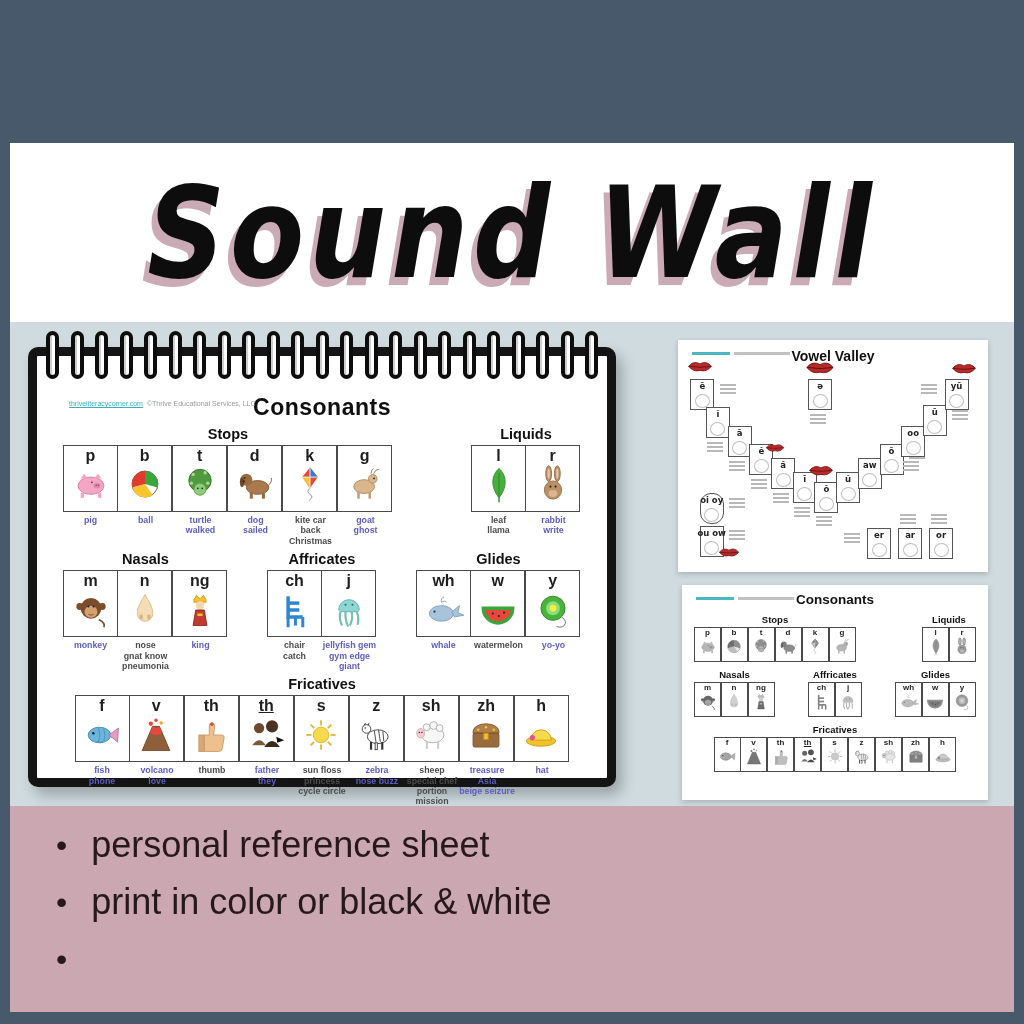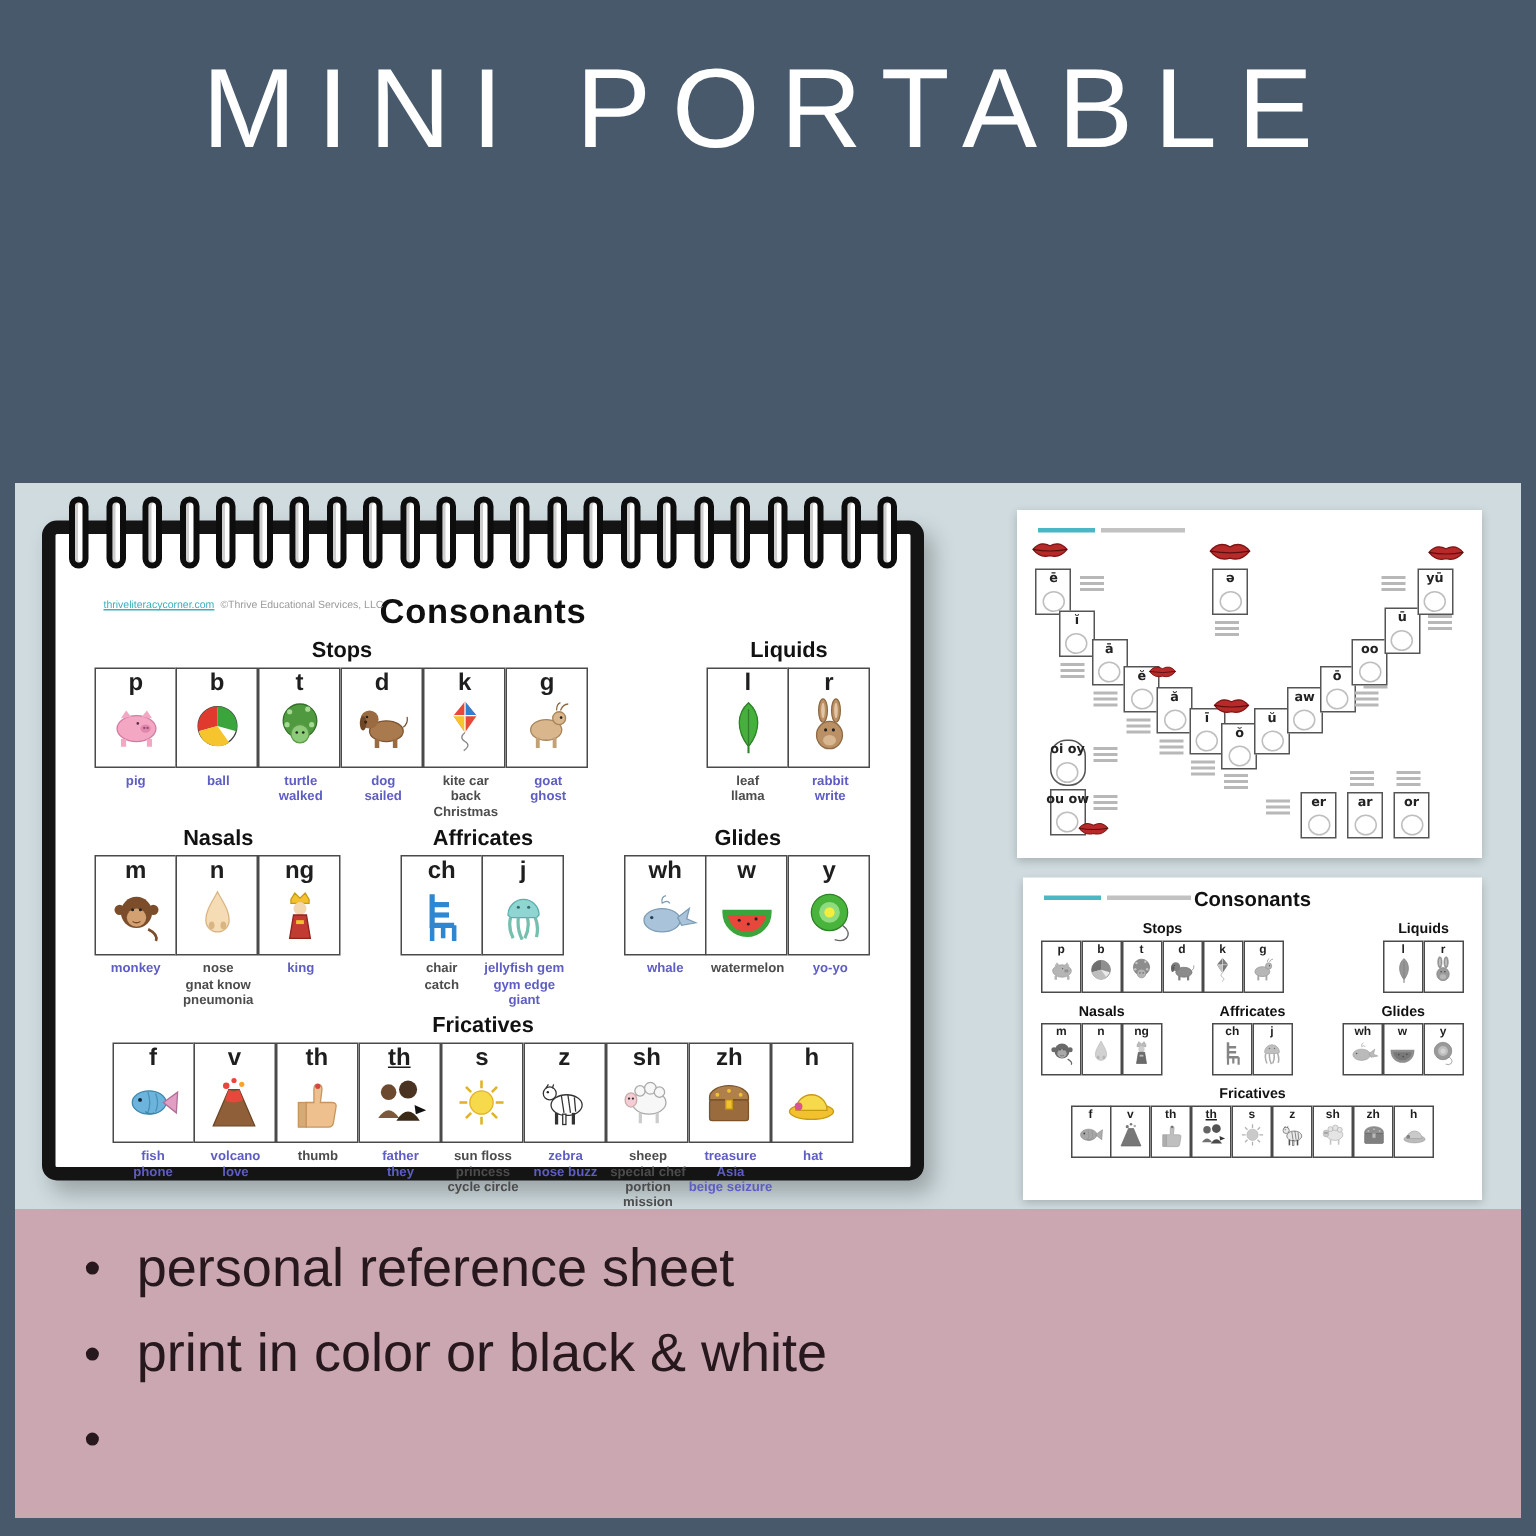--- a/index.html
+++ b/index.html
@@ -74,24 +74,24 @@
         display:flex;flex-direction:column;align-items:center;justify-content:center;}
   .logo svg{width:88px;height:46px;}
   .logo-name{font-size:27px;letter-spacing:3px;color:#2c3b42;font-weight:600;margin-top:1px;}
   .logo-sub{font-size:11.5px;letter-spacing:2px;color:#5a6a70;margin-top:3px;}
 </style>
 </head>
 <body>
 
 <div class="canvas">
 
-  <div class="band-top">
-    <div class="banner-text">MINI PORTABLE</div>
+
+  <div class="band-hero">
+    <div class="hero-text">Sound Wall</div>
   </div>
-
 
   <div class="band-mid"></div>
 
   <div class="band-pink"></div>
 
   <div class="coils" id="coils">
       <span class="coil"></span>
       <span class="coil"></span>
       <span class="coil"></span>
       <span class="coil"></span>
@@ -577,20 +577,21 @@
           </div>
         </div>
     </div>
   </div>
 
   <div class="mini-page" id="vowel-page">
     <div class="mini-credit">
         <span class="tbar"></span>
         <span class="gbar"></span>
       </div>
+    <div class="vtitle">Vowel Valley</div>
     <div id="vowel-cards">
         <div class="vcard" style="left: 4%; top: 17%;">
           <div class="sym">ē</div>
           <div class="doodle"></div>
         </div>
         <div class="bars" style="left: 13.5%; top: 19%;">
           <i></i>
           <i></i>
           <i></i>
         </div>

